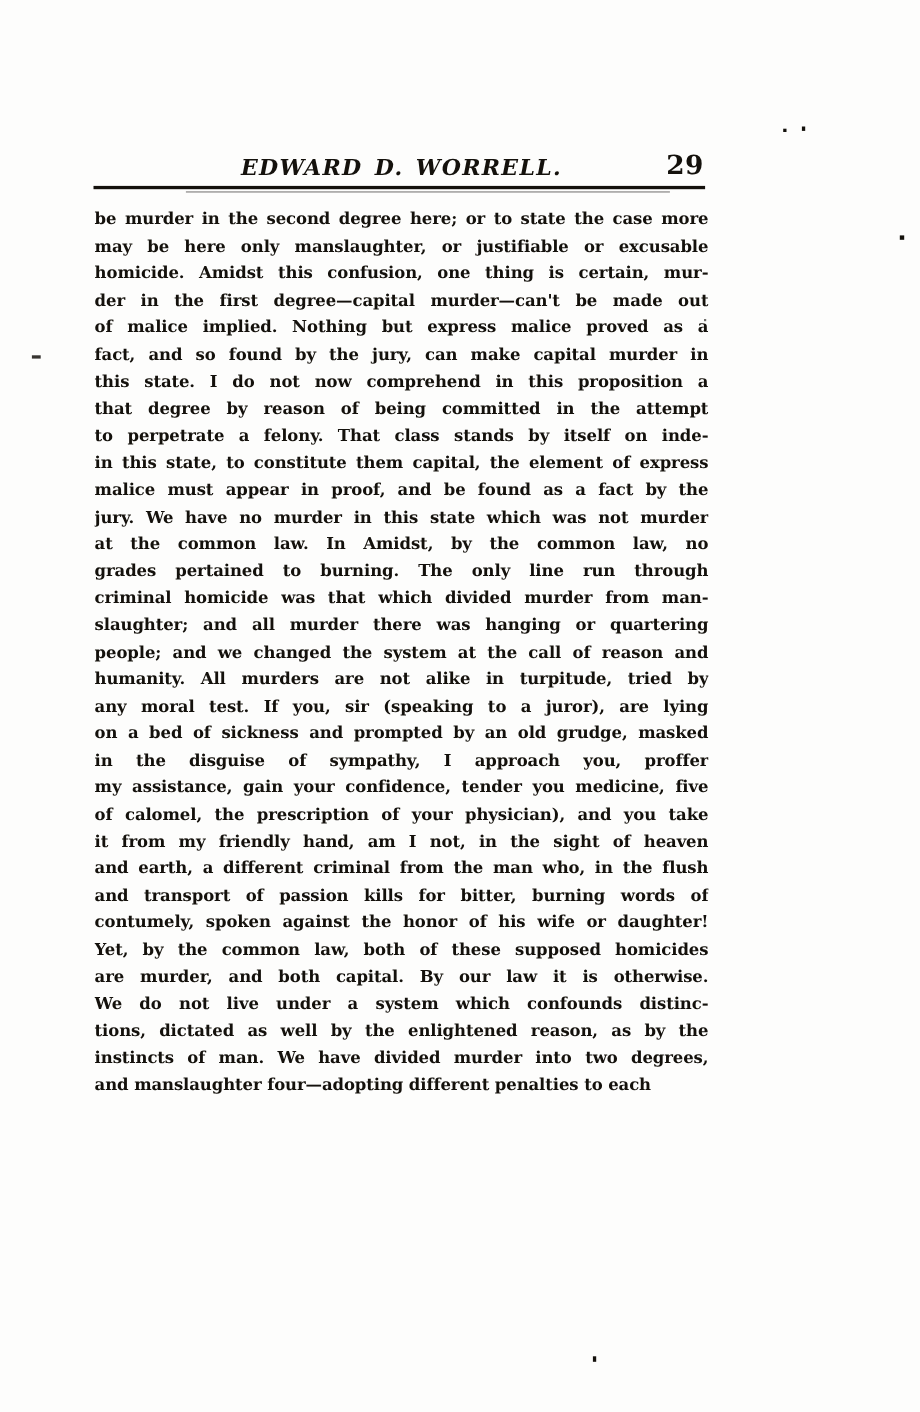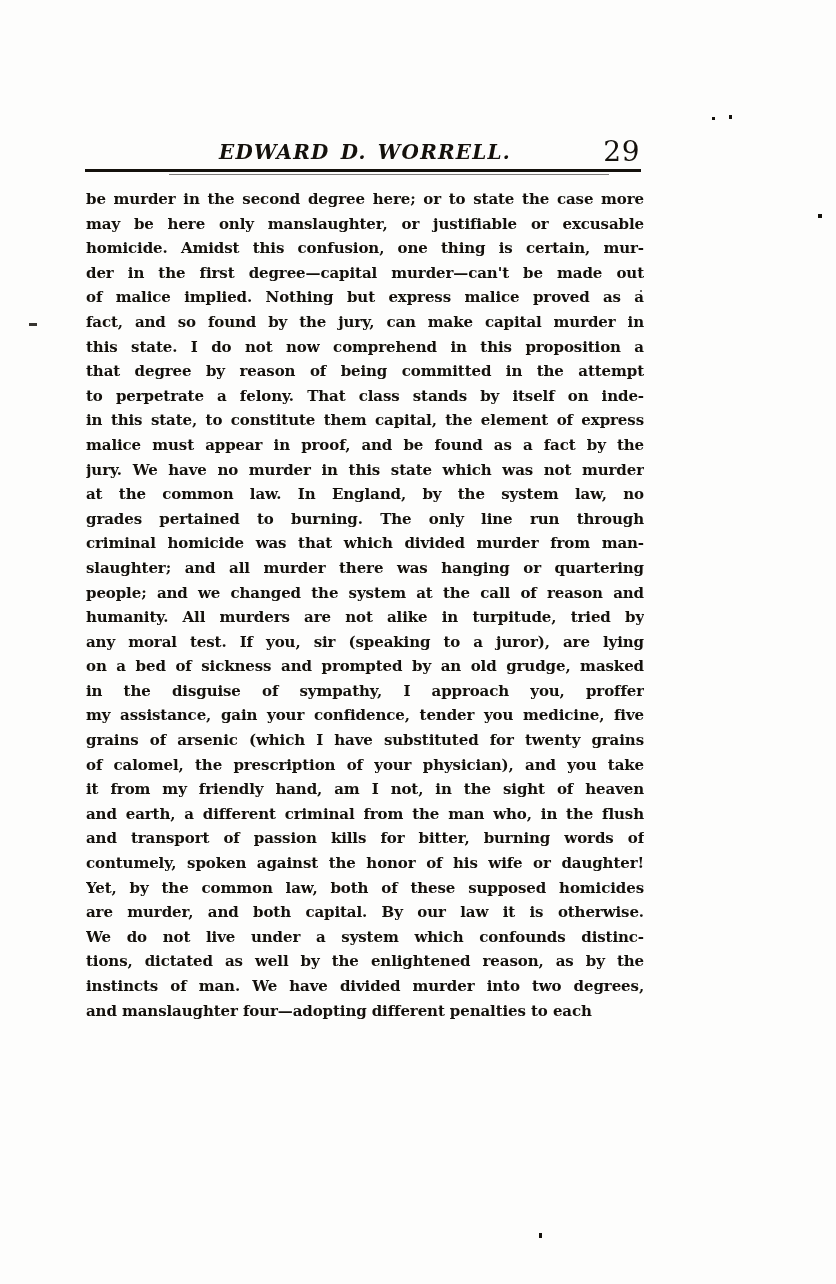--- a/index.html
+++ b/index.html
@@ -23,21 +23,21 @@
   .header{
     position:absolute;left:86px;top:137px;width:558px;height:30px;
   }
   .running-title{
     position:absolute;left:50%;top:3px;transform:translateX(-50%);
     font-style:italic;font-weight:700;font-size:20px;
     letter-spacing:1.2px;word-spacing:3px;white-space:nowrap;text-align:center;
   }
   .page-number{
     position:absolute;right:4px;top:-2px;
-    font-weight:400;font-size:28px;letter-spacing:0.5px;
+    font-weight:700;font-size:24px;letter-spacing:0.5px;
   }
   .head-rule{
     position:absolute;left:85px;top:169px;width:556px;height:3px;
     background:var(--ink);
   }
   .head-rule::after{
     content:"";position:absolute;left:84px;top:5px;width:440px;height:1px;
     background:var(--ink);opacity:0.55;
   }
   
@@ -78,31 +78,30 @@
     <div class="ln">homicide. Amidst this confusion, one thing is certain, mur-</div>
     <div class="ln">der in the first degree—capital murder—can't be made out</div>
     <div class="ln">of malice implied. Nothing but express malice proved as a</div>
     <div class="ln">fact, and so found by the jury, can make capital murder in</div>
     <div class="ln">this state. I do not now comprehend in this proposition a</div>
     <div class="ln">that degree by reason of being committed in the attempt</div>
     <div class="ln">to perpetrate a felony. That class stands by itself on inde-</div>
     <div class="ln">in this state, to constitute them capital, the element of express</div>
     <div class="ln">malice must appear in proof, and be found as a fact by the</div>
     <div class="ln">jury. We have no murder in this state which was not murder</div>
-    <div class="ln">at the common law. In England, by the system law, no</div>
+    <div class="ln">at the common law. In Amidst, by the common law, no</div>
     <div class="ln">grades pertained to burning. The only line run through</div>
     <div class="ln">criminal homicide was that which divided murder from man-</div>
     <div class="ln">slaughter; and all murder there was hanging or quartering</div>
     <div class="ln">people; and we changed the system at the call of reason and</div>
     <div class="ln">humanity. All murders are not alike in turpitude, tried by</div>
     <div class="ln">any moral test. If you, sir (speaking to a juror), are lying</div>
     <div class="ln">on a bed of sickness and prompted by an old grudge, masked</div>
     <div class="ln">in the disguise of sympathy, I approach you, proffer</div>
     <div class="ln">my assistance, gain your confidence, tender you medicine, five</div>
-    <div class="ln">grains of arsenic (which I have substituted for twenty grains</div>
     <div class="ln">of calomel, the prescription of your physician), and you take</div>
     <div class="ln">it from my friendly hand, am I not, in the sight of heaven</div>
     <div class="ln">and earth, a different criminal from the man who, in the flush</div>
     <div class="ln">and transport of passion kills for bitter, burning words of</div>
     <div class="ln">contumely, spoken against the honor of his wife or daughter!</div>
     <div class="ln">Yet, by the common law, both of these supposed homicides</div>
     <div class="ln">are murder, and both capital. By our law it is otherwise.</div>
     <div class="ln">We do not live under a system which confounds distinc-</div>
     <div class="ln">tions, dictated as well by the enlightened reason, as by the</div>
     <div class="ln">instincts of man. We have divided murder into two degrees,</div>

